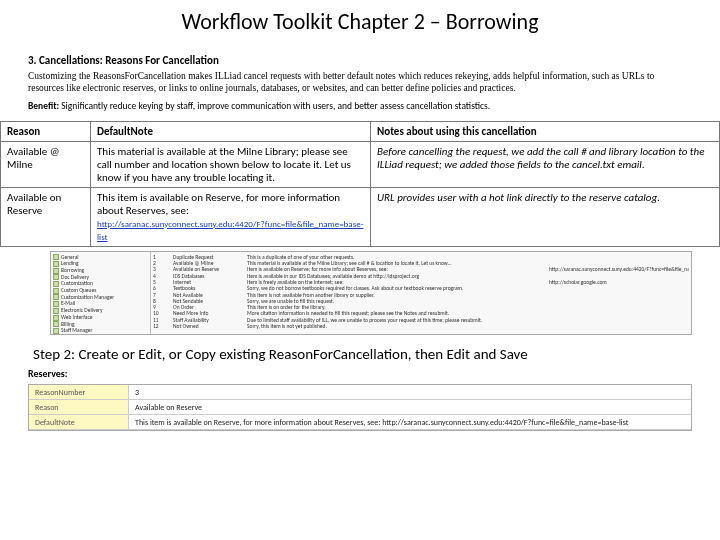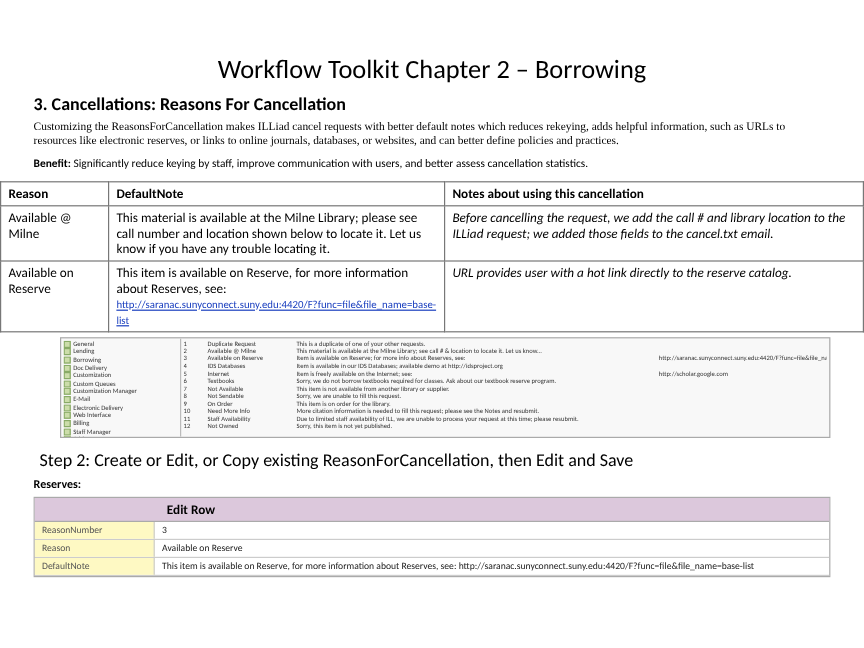--- a/index.html
+++ b/index.html
@@ -10,26 +10,26 @@
     background: #fff;
     font-size: 10px;
     color: #000;
     overflow: hidden;
   }
   .slide-title {
     font-size: 22px;
     font-weight: 400;
     text-align: center;
     padding: 8px 0 6px;
-    margin-top: 36px;
   }
   .section-heading {
-    font-size: 15px;
+    font-size: 11px;
     font-weight: 700;
     padding: 2px 28px 4px;
+    margin-top: 11px;
   }
   .section-body {
     font-size: 9.5px;
     padding: 0 28px 4px;
     line-height: 1.25;
     font-family: Liberation Serif, serif;
   }
   .benefit-line {
     font-size: 9.5px;
     padding: 2px 28px 6px;
@@ -225,21 +225,20 @@
         <span class="c3">Sorry, this item is not yet published.</span>
         <span class="c4"></span>
       </div>
     </div>
 </div>
 
 <div class="step-line">Step 2: Create or Edit, or Copy existing ReasonForCancellation, then Edit and Save</div>
 <div class="details-label">Reserves:</div>
 
 <div class="screenshot2">
-  <div class="ss2-header">Edit Row</div>
   <div id="ss2-body">
       <div class="ss2-row">
         <div class="k">ReasonNumber</div>
         <div class="v">3</div>
       </div>
       <div class="ss2-row">
         <div class="k">Reason</div>
         <div class="v">Available on Reserve</div>
       </div>
       <div class="ss2-row">

